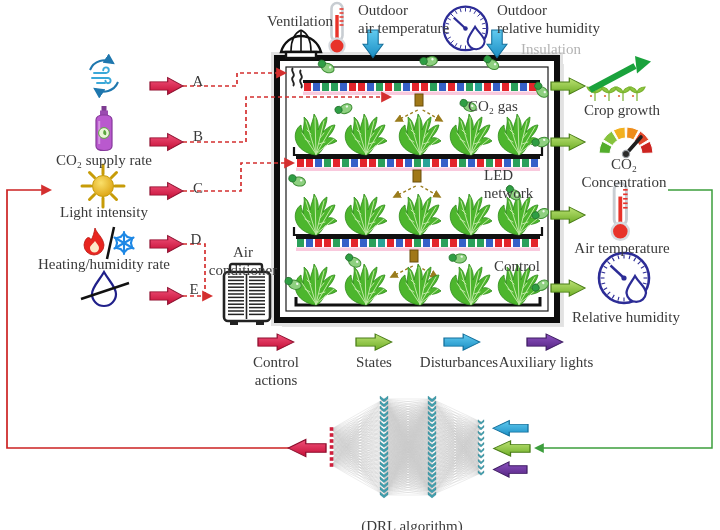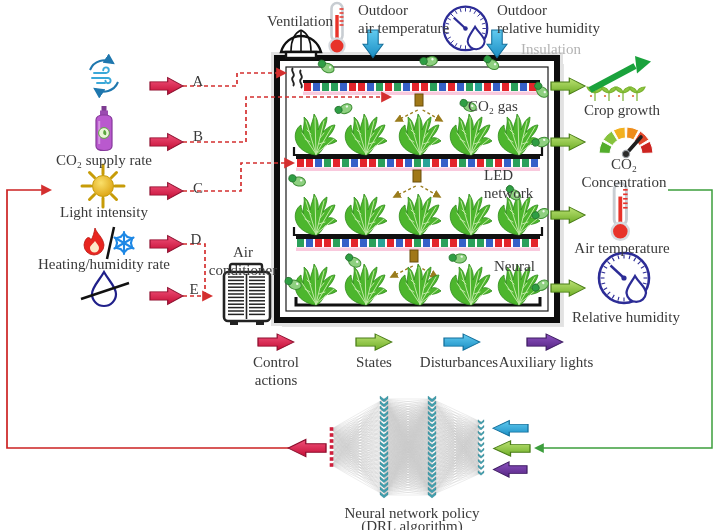--- a/index.html
+++ b/index.html
@@ -1257,31 +1257,30 @@
   <span>air temperature</span>
 </div>
 <div class="lbl left" style="left:497px;top:2px;width:110px">
   <span>Outdoor</span><br>
   <span>relative humidity</span>
 </div>
 <div class="lbl left gray" style="left:521px;top:41px;width:60px">Insulation</div>
 
 <div class="lbl left" style="left:468px;top:98px;width:60px">CO₂ gas</div>
 <div class="lbl left" style="left:484px;top:167px;width:62px">LED network</div>
-<div class="lbl left" style="left:494px;top:258px;width:56px">Neural</div>
+<div class="lbl left" style="left:494px;top:258px;width:56px">Control</div>
 
 <div class="lbl" style="left:567px;top:102px;width:110px">Crop growth</div>
 <div class="lbl" style="left:569px;top:156px;width:110px">
   <span>CO₂</span><br>
   <span>Concentration</span>
 </div>
 <div class="lbl" style="left:567px;top:240px;width:110px">Air temperature</div>
 <div class="lbl" style="left:567px;top:309px;width:118px">Relative humidity</div>
 
 <div class="lbl" style="left:231px;top:354px;width:90px">Control actions</div>
 <div class="lbl" style="left:334px;top:354px;width:80px">States</div>
 <div class="lbl" style="left:414px;top:354px;width:90px">Disturbances</div>
 <div class="lbl" style="left:498px;top:354px;width:96px">Auxiliary lights</div>
 
-<div class="lbl" style="left:342px;top:505px;width:140px">Neural network policy</div>
 <div class="lbl" style="left:342px;top:518px;width:140px">(DRL algorithm)</div>
 
 </div>
 
 </body></html>

